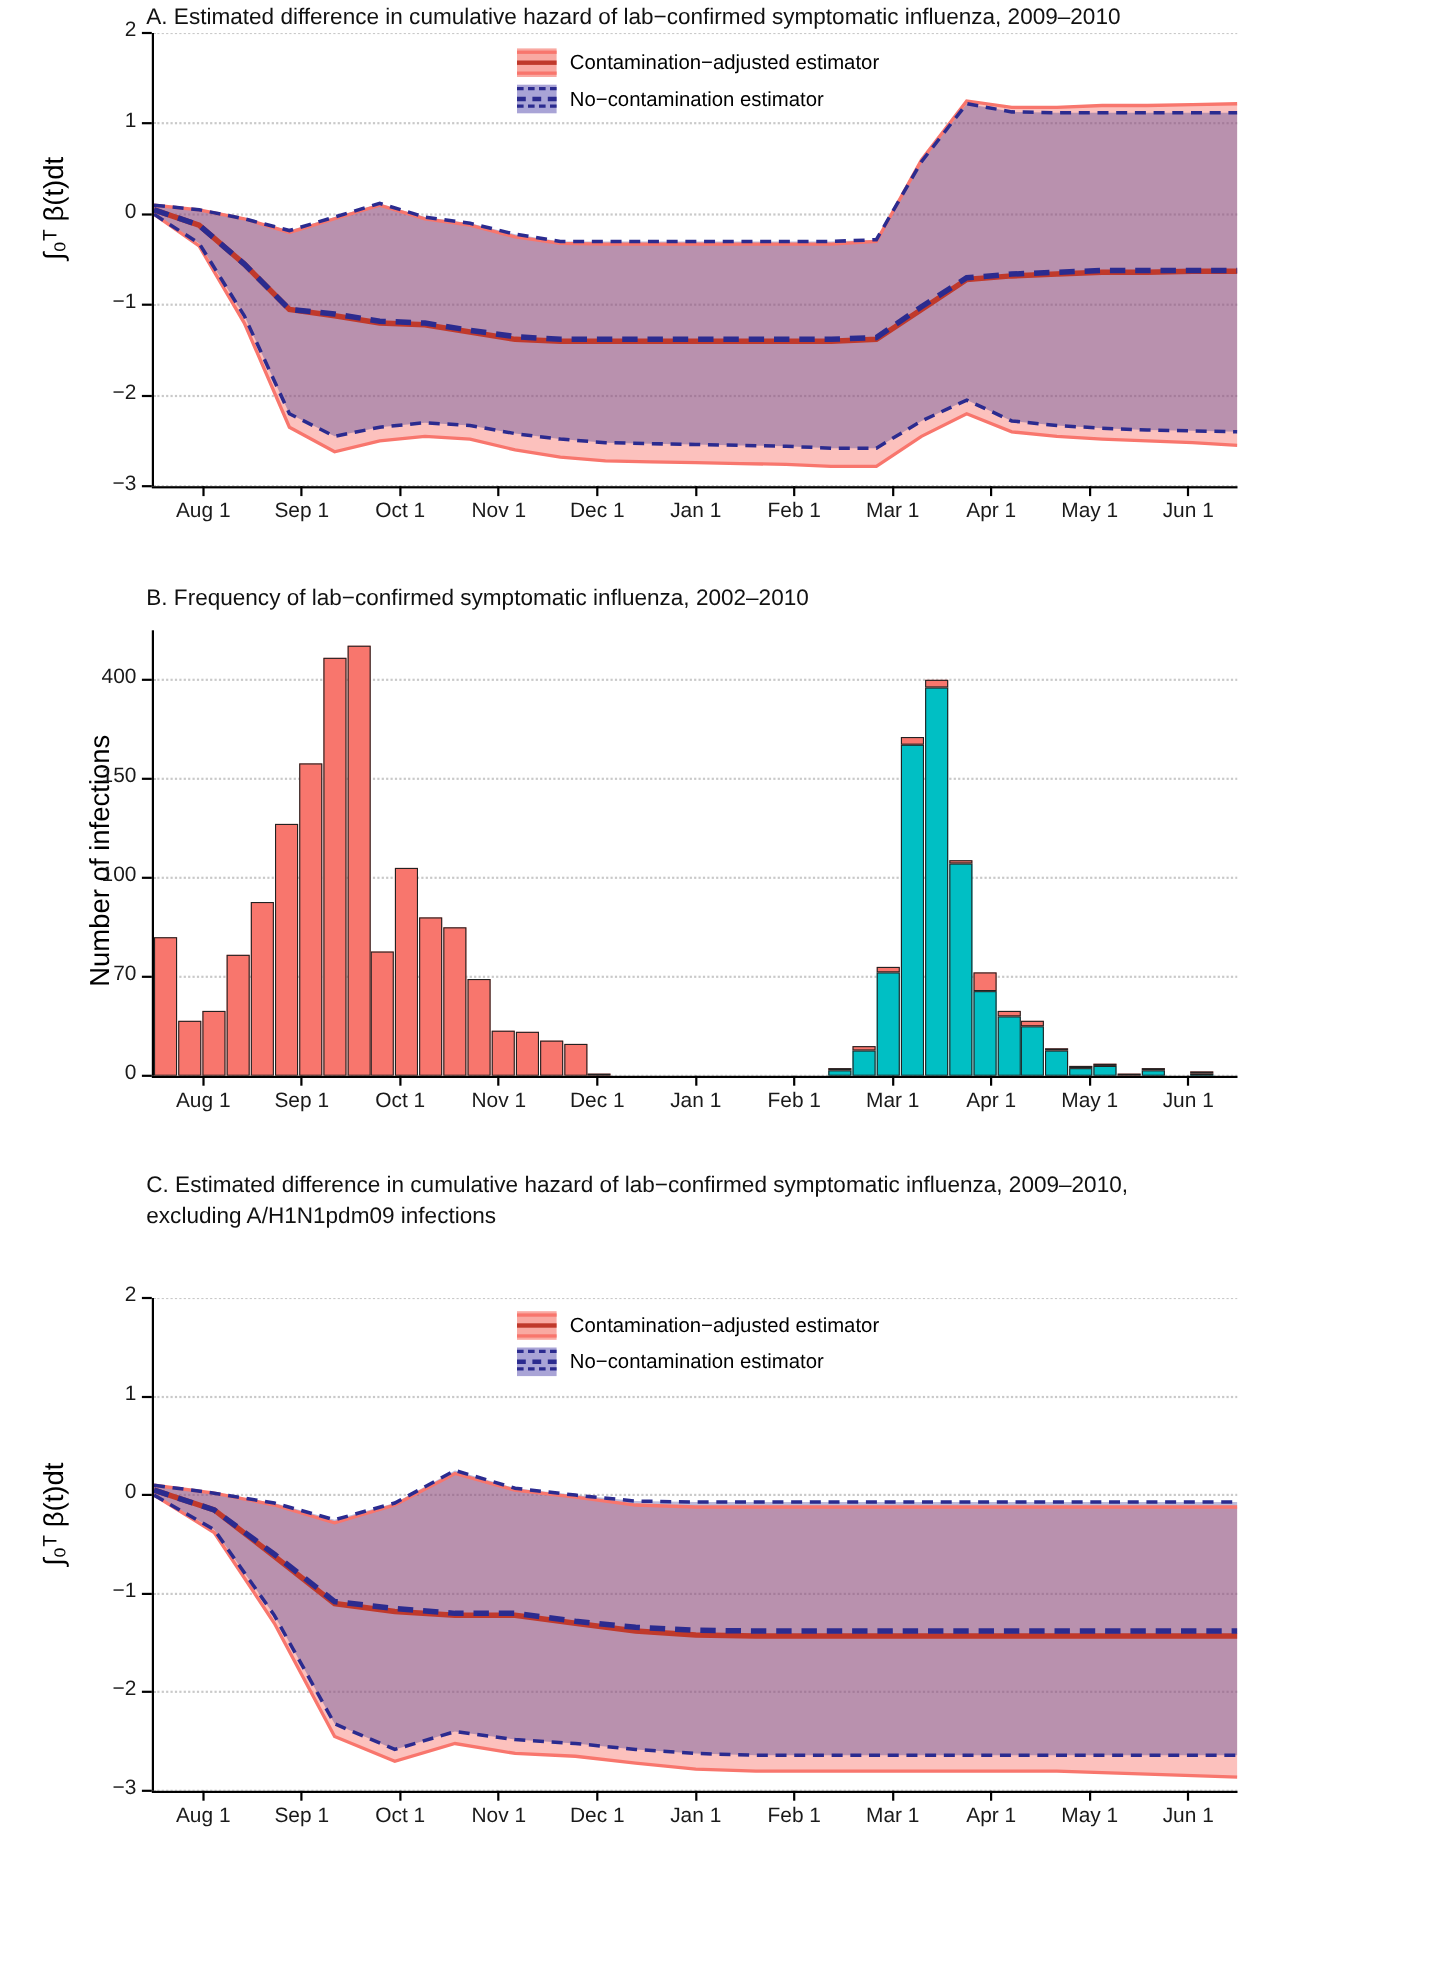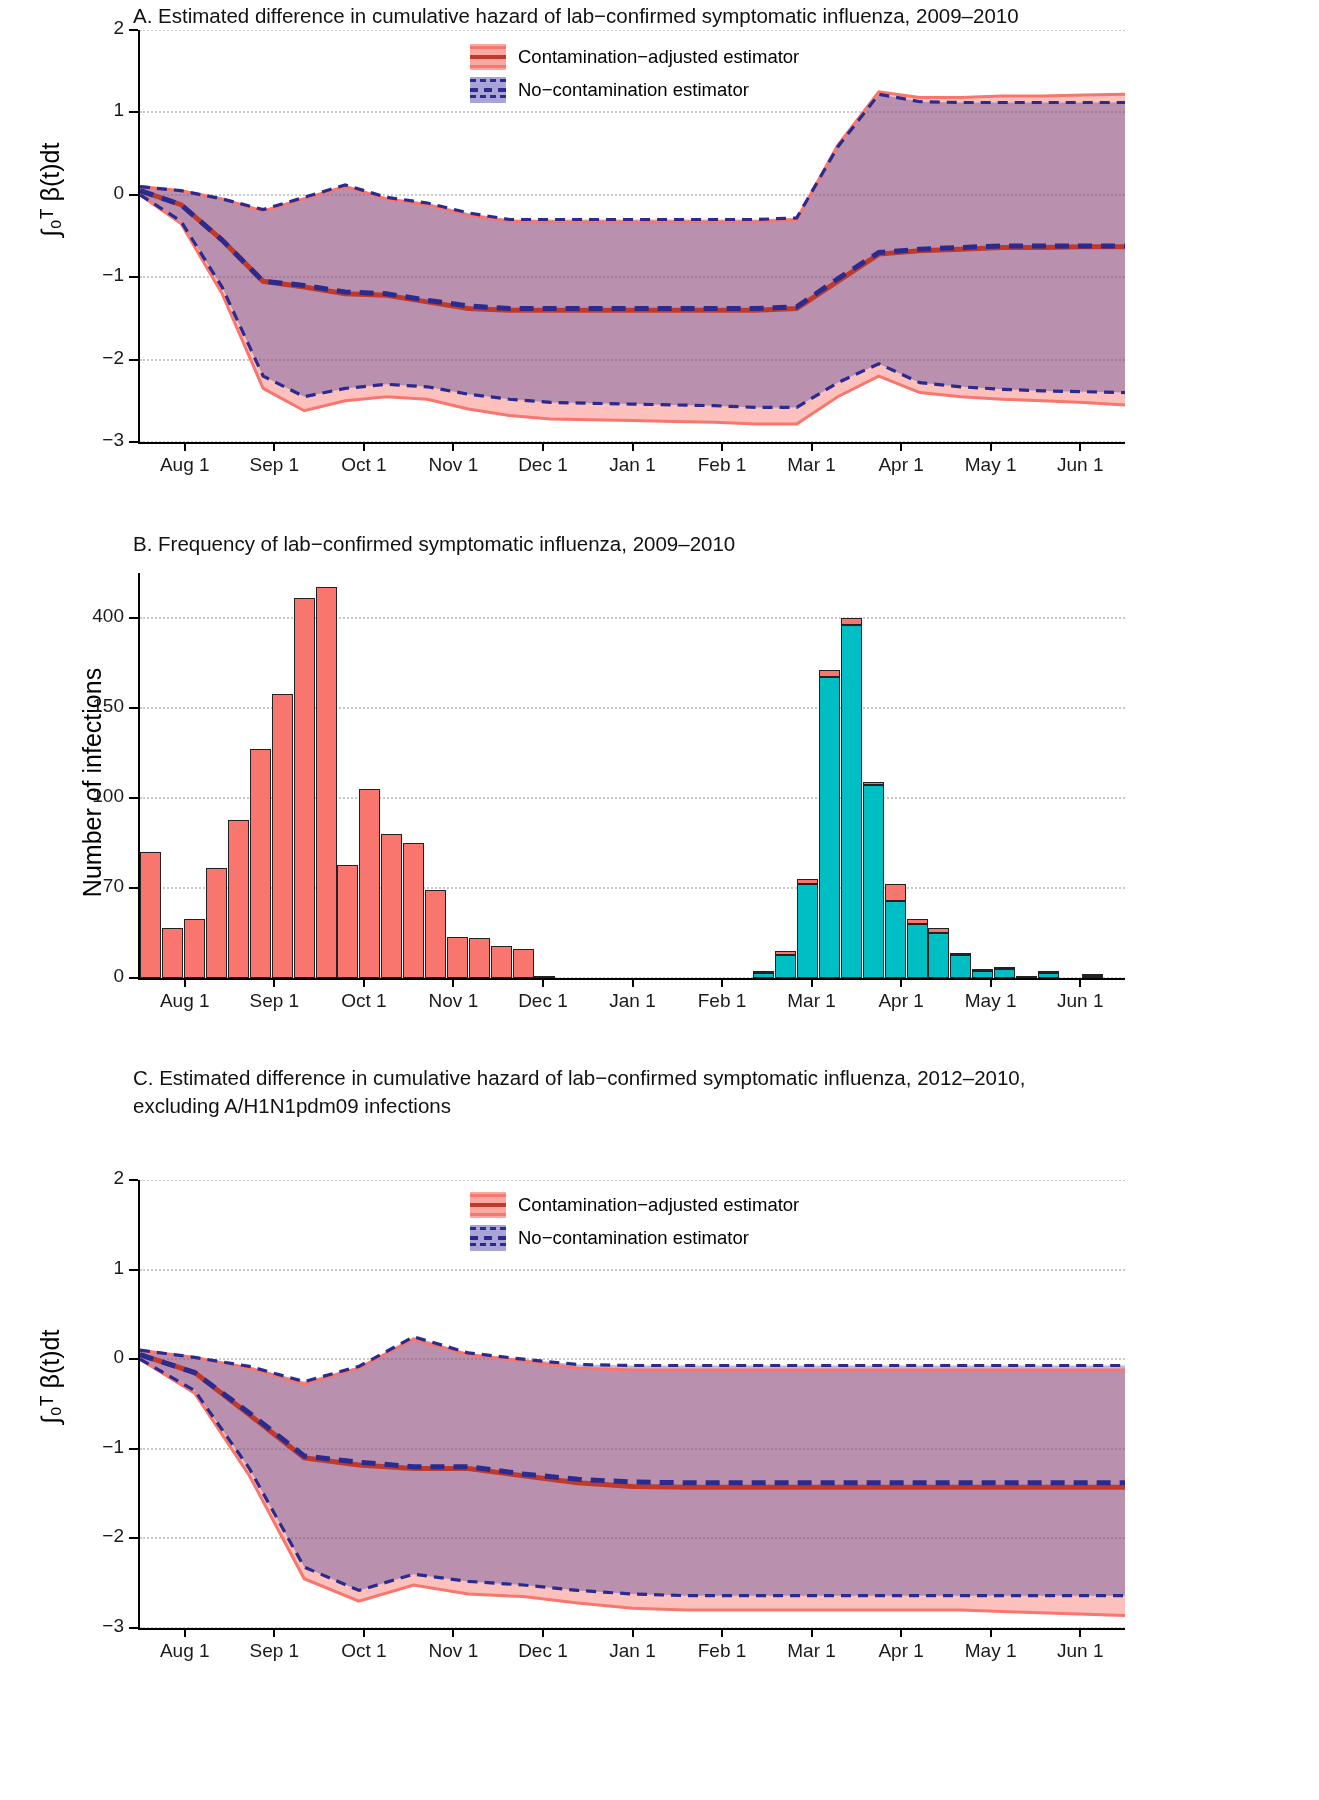--- a/index.html
+++ b/index.html
@@ -180,21 +180,21 @@
         <span class="bandline" style="top:2px;border-top:3px dashed #2b2b8f;background:none;"></span>
         <span class="bandline" style="bottom:2px;border-top:3px dashed #2b2b8f;background:none;"></span>
         <span class="bandline" style="top:11px;border-top:4px dashed #2b2b8f;background:none;"></span>
       </span>
       <span>No−contamination estimator</span>
     </div>
   </div>
 </div>
 
 <div class="panel" style="position:absolute;left:0;top:528px;width:1319px;height:510px;">
-  <div class="panel-title" style="position:absolute;left:133px;top:2px;width:1150px;">B. Frequency of lab−confirmed symptomatic influenza, 2009–2010</div>
+  <div class="panel-title" style="position:absolute;left:133px;top:2px;width:1150px;">B. Frequency of lab−confirmed symptomatic influenza, 2002–2010</div>
 
   <div class="axis-title" style="left:-68px;top:240px;width:320px;text-align:center;transform:rotate(-90deg);transform-origin:center;font-size:25px;">
     <span>Number of infections</span>
   </div>
 
   <div class="plot-area" id="plotB" style="left:140px;top:45px;width:985px;height:405px;">
       <div class="gridline" style="top: 404px;"></div>
       <div class="gridline" style="top: 314px;"></div>
       <div class="gridline" style="top: 224px;"></div>
       <div class="gridline" style="top: 134px;"></div>
@@ -285,21 +285,21 @@
       <div class="tick-label x" style="left: 841.136px; top: 462px; width: 120px;">Apr 1</div>
       <div class="tick" style="left: 989.682px; top: 450px; width: 2px; height: 9px;"></div>
       <div class="tick-label x" style="left: 930.682px; top: 462px; width: 120px;">May 1</div>
       <div class="tick" style="left: 1079.23px; top: 450px; width: 2px; height: 9px;"></div>
       <div class="tick-label x" style="left: 1020.23px; top: 462px; width: 120px;">Jun 1</div>
     </div>
 
 </div>
 
 <div class="panel" style="position:absolute;left:0;top:1062px;width:1319px;height:738px;">
-  <div class="panel-title" style="position:absolute;left:133px;top:2px;width:1160px;">C. Estimated difference in cumulative hazard of lab−confirmed symptomatic influenza, 2012–2010,
+  <div class="panel-title" style="position:absolute;left:133px;top:2px;width:1160px;">C. Estimated difference in cumulative hazard of lab−confirmed symptomatic influenza, 2009–2010,
 excluding A/H1N1pdm09 infections</div>
 
   <div class="axis-title" style="left:-10px;top:300px;width:120px;text-align:center;transform:rotate(-90deg);transform-origin:center;">
     <span style="display:inline-block;font-size:25px;">∫₀ᵀ β(t)dt</span>
   </div>
 
   <div class="plot-area" id="plotC" style="left:140px;top:118px;width:985px;height:448px;">
       <div class="gridline" style="top: 447px;"></div>
       <div class="gridline" style="top: 357.4px;"></div>
       <div class="gridline" style="top: 267.8px;"></div>

